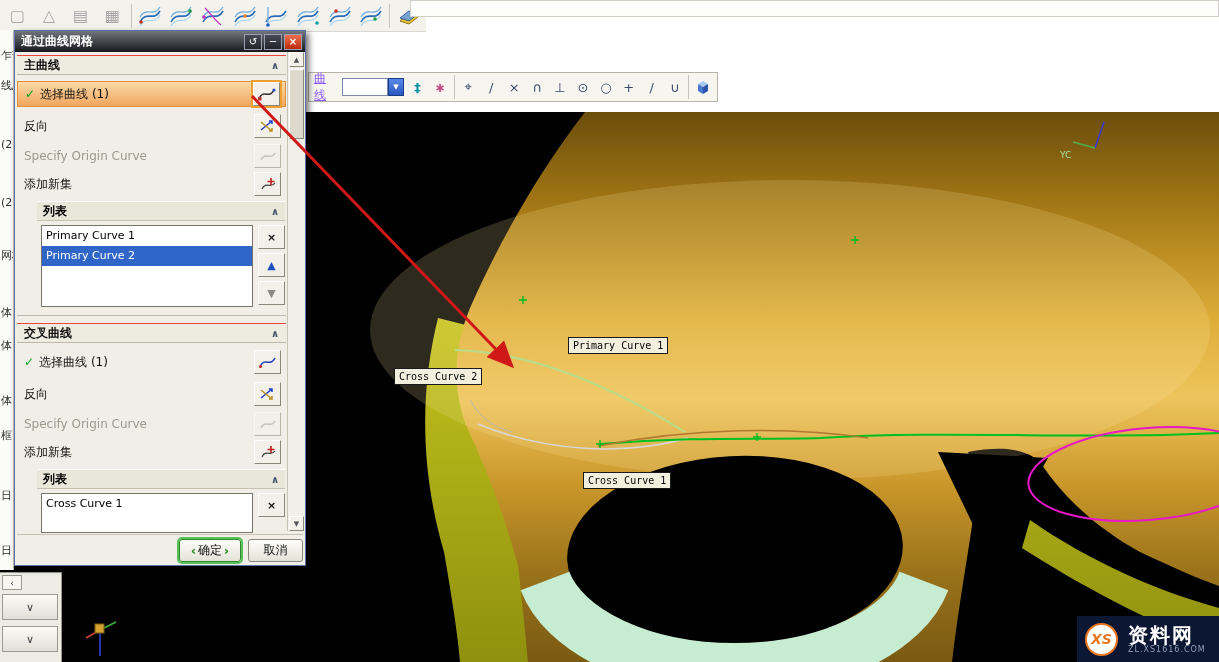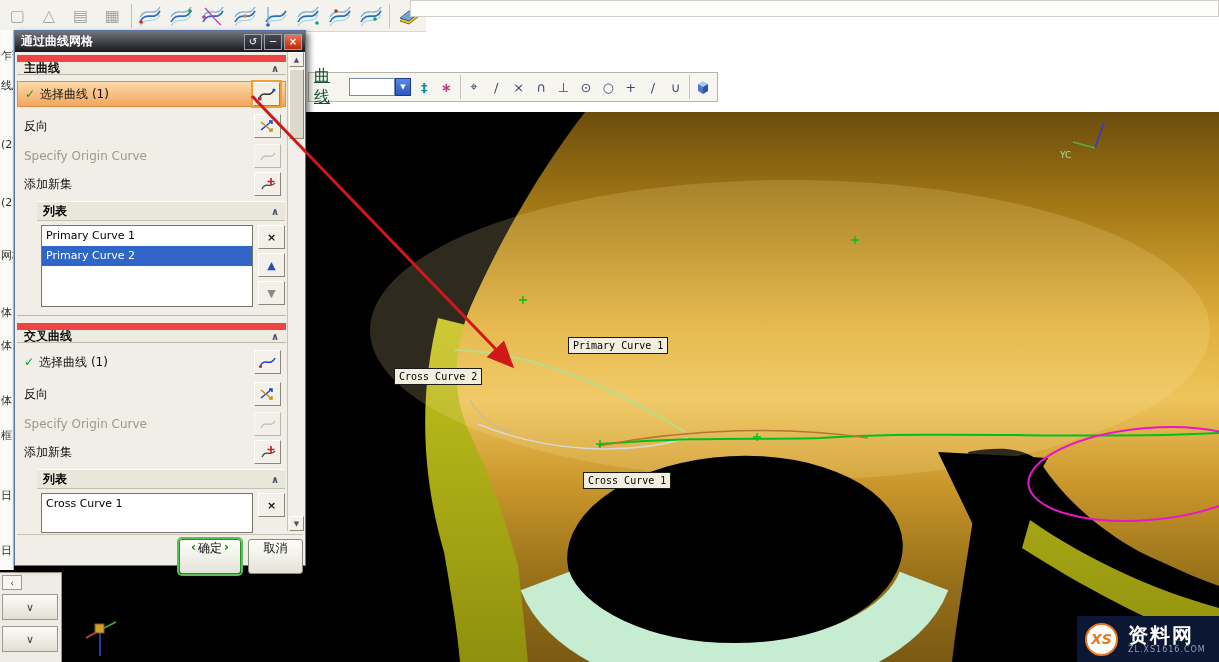--- a/index.html
+++ b/index.html
@@ -19,21 +19,21 @@
   .tb-icon { width:27px; height:26px; display:flex; align-items:center; justify-content:center;
       border:1px solid transparent; }
   .tb-icon.grayed { color:#a8a8a8; font-size:16px; }
   .tb-sep { width:1px; height:24px; background:#c4c4bc; }
   .top-right-bar { position:absolute; left:410px; top:0; width:809px; height:17px;
       background:#fdfdfc; border:1px solid #cfcfc8; z-index:3; }
 
   .snap-toolbar { position:absolute; left:308px; top:72px; width:410px; height:30px;
       background:#f6f5f0; border:1px solid #b8b4a8; display:flex; align-items:center;
       gap:4px; padding:0 5px; z-index:4; }
-  .snap-toolbar .flabel { font-size:16px; color:#14532d;text-decoration:underline; }
+  .snap-toolbar .flabel { font-size:12px; color:#8b5cf6;text-decoration:underline; }
   .combo { display:flex; align-items:stretch; height:18px; }
   .combo .cbox { width:46px; background:#fff; border:1px solid #7a8aa8; }
   .combo .cbtn { width:16px; background:linear-gradient(#5a88e8,#2a58c0); color:#fff;
       font-size:7px; display:flex; align-items:center; justify-content:center;
       border:1px solid #1a3a8a; }
   .snap-icon { width:19px; height:21px; display:flex; align-items:center; justify-content:center;
       font-size:13px; color:#3a4a6a; }
   .snap-icon.c1 { color:#0890a0; font-weight:bold; }
   .snap-icon.c2 { color:#c04080; font-weight:bold; }
 
@@ -56,21 +56,21 @@
       background:#f0eee6; border:1px solid #5a72a8; box-shadow:3px 3px 6px rgba(0,0,0,.55); z-index:10; }
   .titlebar { height:21px; background:linear-gradient(#74747e,#17171d); display:flex;
       align-items:center; padding:0 3px; }
   .titlebar .ttl { color:#fff; font-size:12px; font-weight:bold; flex:1; padding-left:3px; }
   .tbtn { width:18px; height:16px; margin-left:2px; display:flex; align-items:center;
       justify-content:center; font-size:10px; color:#fff; border:1px solid #9aa0b0; }
   .tbtn.reset, .tbtn.min { background:linear-gradient(#4a4a56,#23232c); }
   .tbtn.close { background:linear-gradient(#f07050,#bb2a0c); font-weight:bold; }
 
   .sec-h { position:absolute; left:2px; right:19px; height:20px; background:#eeece0;
-      border-top:7px solid #ef4444; border-bottom:1px solid #bcb8aa; display:flex;
+      border-top:1px solid #ef4444; border-bottom:1px solid #bcb8aa; display:flex;
       align-items:center; padding:0 7px; font-weight:bold; font-size:12px; color:#101010; }
   .sec-h .chev, .subh .chev { margin-left:auto; color:#41526e; font-size:10px; }
   .subh { position:absolute; left:22px; right:20px; height:20px; background:#e9e7da;
       border-top:1px solid #fff; border-bottom:1px solid #c4c0b2; display:flex;
       align-items:center; padding:0 6px; font-weight:bold; font-size:12px; }
   .row { position:absolute; left:2px; right:19px; height:26px; display:flex;
       align-items:center; padding-left:7px; font-size:12px; color:#101010; }
   .row.hl { background:linear-gradient(#fcdaa9,#f1a65e); border:1px solid #df8f40; }
   .row .check { color:#00a020; font-size:12px; font-weight:bold; margin-right:5px; }
   .row.grayed { color:#9c9a8e; }
@@ -86,23 +86,23 @@
   .litem.selected { background:#2f66c8; color:#fff; }
   .lbtn { position:absolute; left:243px; width:27px; height:24px; background:#f2f0e8;
       border:1px solid; border-color:#fff #8a8878 #8a8878 #fff; display:flex;
       align-items:center; justify-content:center; font-size:11px; }
   .lbtn.del { color:#101010; font-weight:bold; }
   .lbtn.up { color:#2050c0; }
   .lbtn.dn { color:#8a8a82; }
 
   .divline { position:absolute; left:2px; right:19px; height:1px; background:#bcb8aa; }
   .footer-line { position:absolute; left:2px; right:2px; top:503px; height:1px; background:#c6c2b4; }
-  .btn { position:absolute; height:35px; background:linear-gradient(#fdfdfa,#e5e3d8);
+  .btn { position:absolute; height:23px; background:linear-gradient(#fdfdfa,#e5e3d8);
       border:1px solid #8a887a; border-radius:3px; font-size:12px; color:#101010;
-      display:flex; align-items:flex-start; justify-content:center; gap:2px; }
+      display:flex; align-items:center; justify-content:center; gap:2px; }
   .btn.ok { left:164px; top:508px; width:62px; border:1px solid #2e8a2e;
       box-shadow:0 0 0 2px #58c058; }
   .btn.ok::before { content:"‹"; color:#108a10; font-weight:bold; }
   .btn.ok::after  { content:"›"; color:#108a10; font-weight:bold; }
   .btn.cancel { left:233px; top:508px; width:55px; }
 
   .dlg-scroll { position:absolute; top:21px; right:0; width:18px; height:479px;
       background:#f1efe7; border-left:1px solid #c6c2b4; }
   .sbtn { position:absolute; left:1px; width:15px; height:15px; background:#f2f0e8;
       border:1px solid; border-color:#fff #8a8878 #8a8878 #fff; font-size:7px; color:#50505a;

